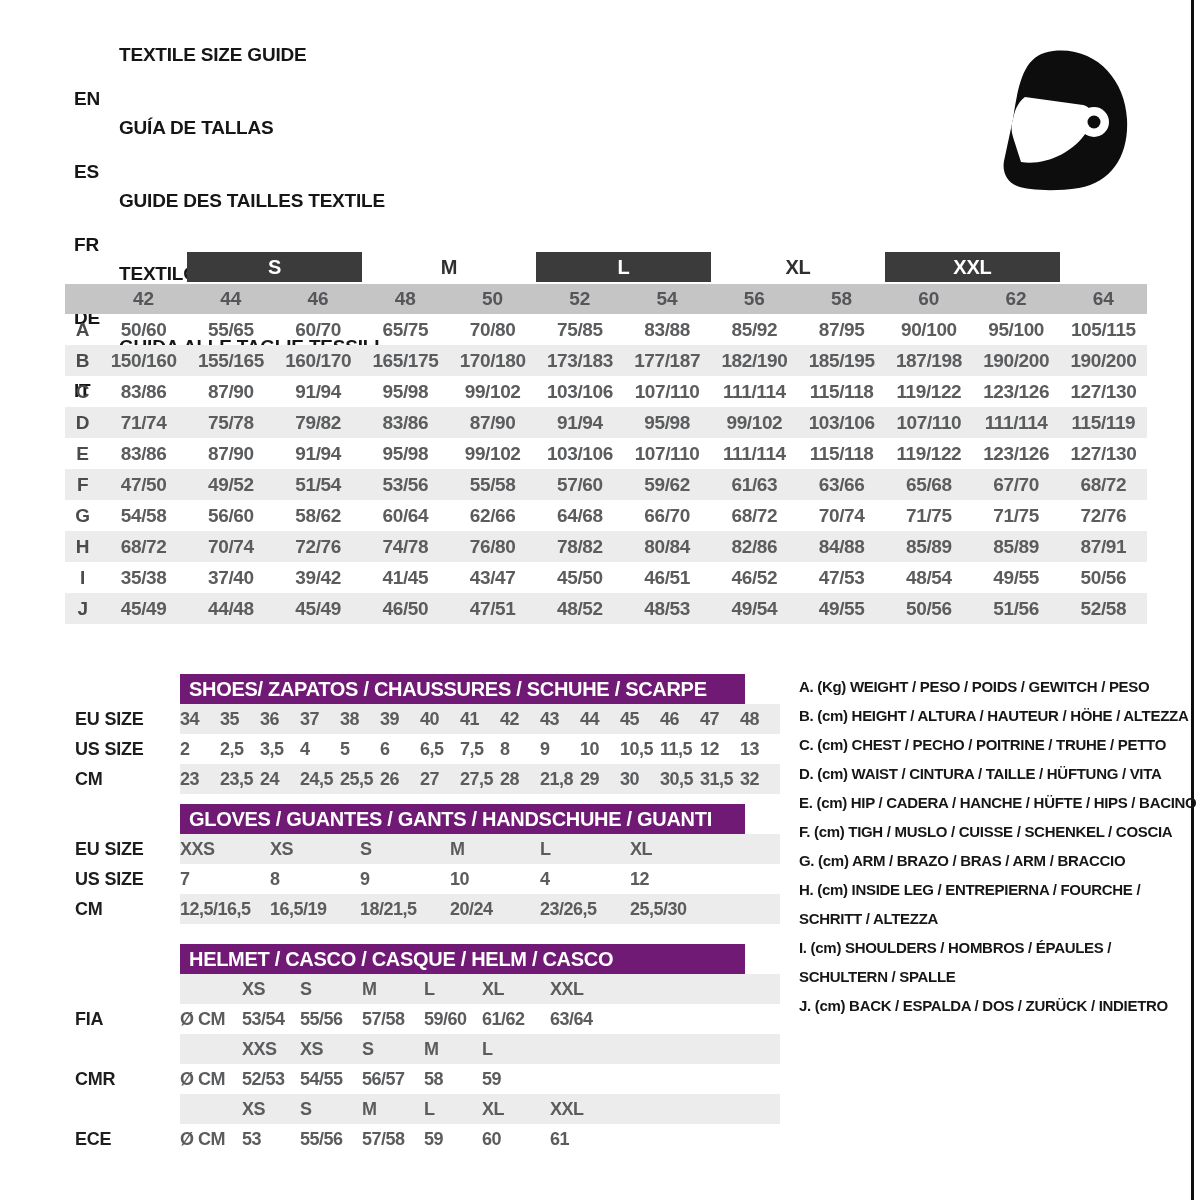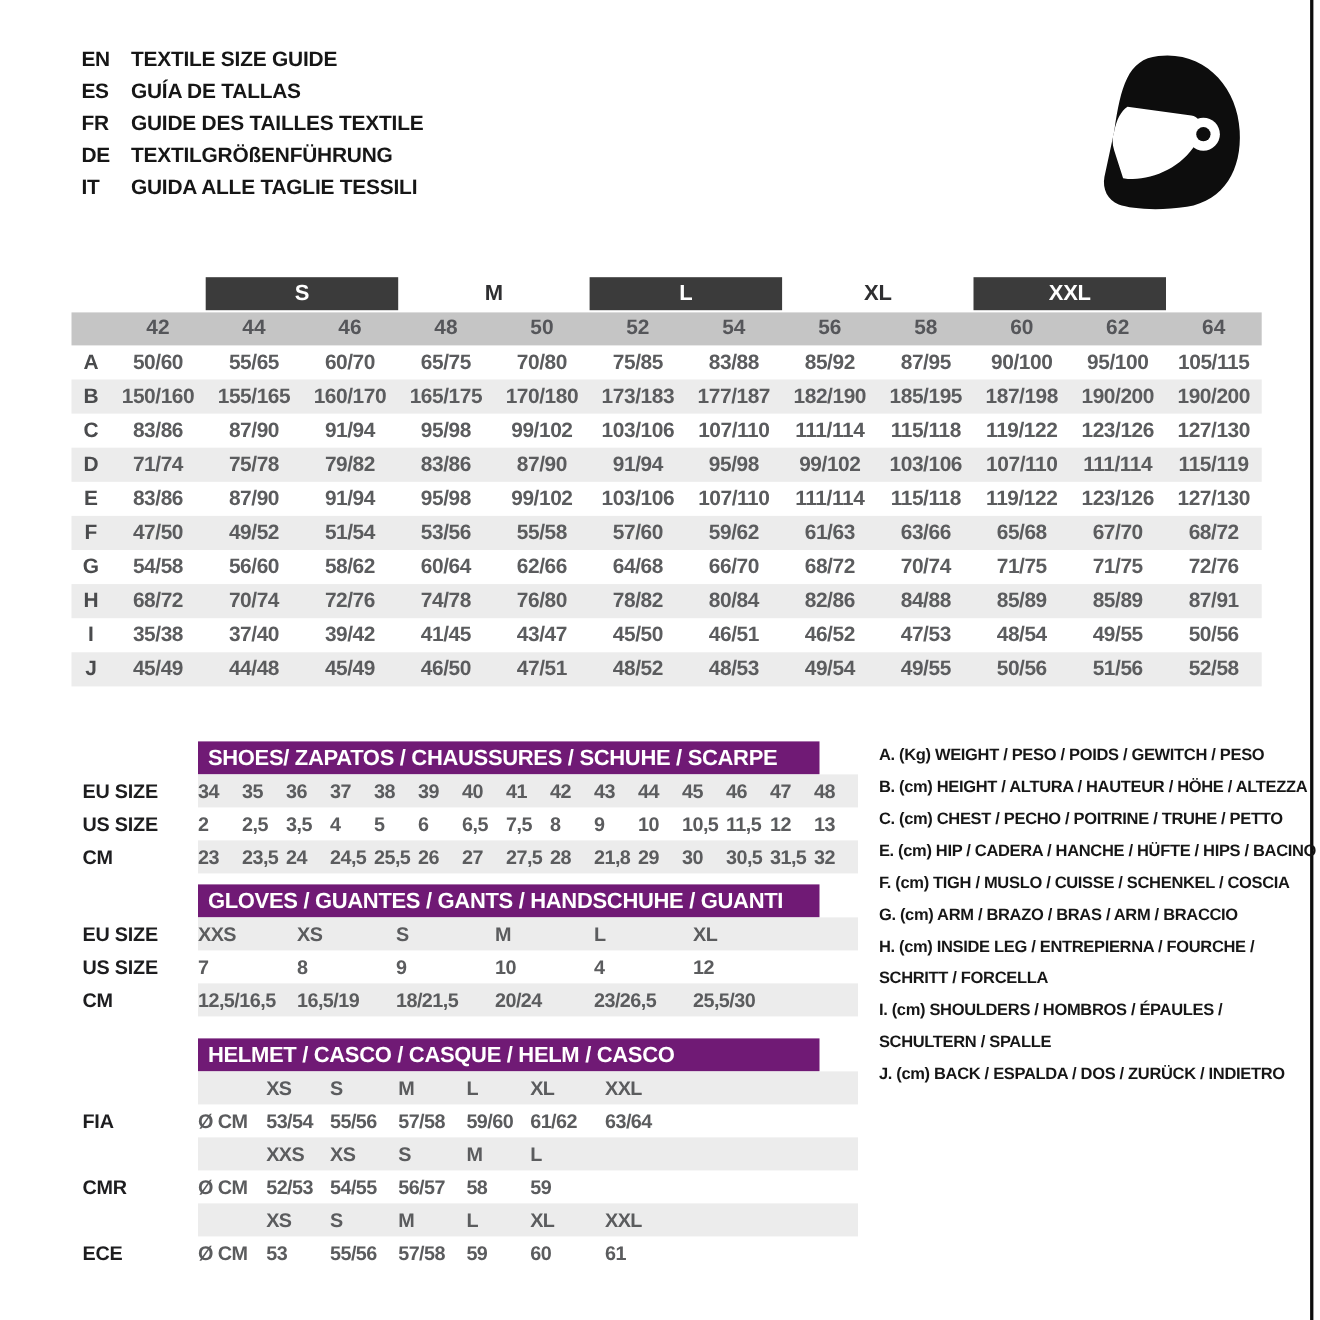--- a/index.html
+++ b/index.html
@@ -6,21 +6,21 @@
   body{
     width:1200px;height:1200px;background:#ffffff;position:relative;overflow:hidden;
     font-family:"Liberation Sans",sans-serif;font-weight:bold;
     -webkit-font-smoothing:antialiased;
   }
   .page{position:absolute;inset:0;background:#fff;}
 
   
   .lang-header{position:absolute;left:74px;top:40px;}
   .lang-row{display:flex;line-height:29px;font-size:19px;color:#161616;letter-spacing:-0.2px;}
-  .lang-code{width:45px;}
+  .lang-code{width:45px;margin-top:44px;}
 
   
   .helmet-icon{position:absolute;left:982px;top:42px;width:152px;height:150px;}
 
   
   .edge-line{position:absolute;left:1191px;top:0;width:3px;height:1200px;background:#0d0d0d;}
 
   
   .main-table{position:absolute;left:65px;top:252px;width:1082px;color:#5b5c5e;}
   .band-row,.num-row,.data-row{display:grid;grid-template-columns:35px repeat(12,1fr);}
@@ -454,23 +454,24 @@
             <div>61</div>
           </div>
         </div>
       </div>
   </div>
 
   <div class="legend">
       <div class="legend-line">A. (Kg) WEIGHT / PESO / POIDS / GEWITCH / PESO</div>
       <div class="legend-line">B. (cm) HEIGHT / ALTURA / HAUTEUR / HÖHE / ALTEZZA</div>
       <div class="legend-line">C. (cm) CHEST / PECHO / POITRINE / TRUHE / PETTO</div>
+      <div class="legend-line">D. (cm) WAIST / CINTURA / TAILLE / HÜFTUNG / VITA</div>
       <div class="legend-line">E. (cm) HIP / CADERA / HANCHE / HÜFTE / HIPS / BACINO</div>
       <div class="legend-line">F. (cm) TIGH / MUSLO / CUISSE / SCHENKEL / COSCIA</div>
       <div class="legend-line">G. (cm) ARM / BRAZO / BRAS / ARM / BRACCIO</div>
       <div class="legend-line">H. (cm) INSIDE LEG / ENTREPIERNA / FOURCHE /</div>
-      <div class="legend-line">SCHRITT / FORCELLA</div>
+      <div class="legend-line">SCHRITT / ALTEZZA</div>
       <div class="legend-line">I. (cm) SHOULDERS / HOMBROS / ÉPAULES /</div>
       <div class="legend-line">SCHULTERN / SPALLE</div>
       <div class="legend-line">J. (cm) BACK / ESPALDA / DOS / ZURÜCK / INDIETRO</div>
     </div>
 
 </div>
 
 </body></html>

